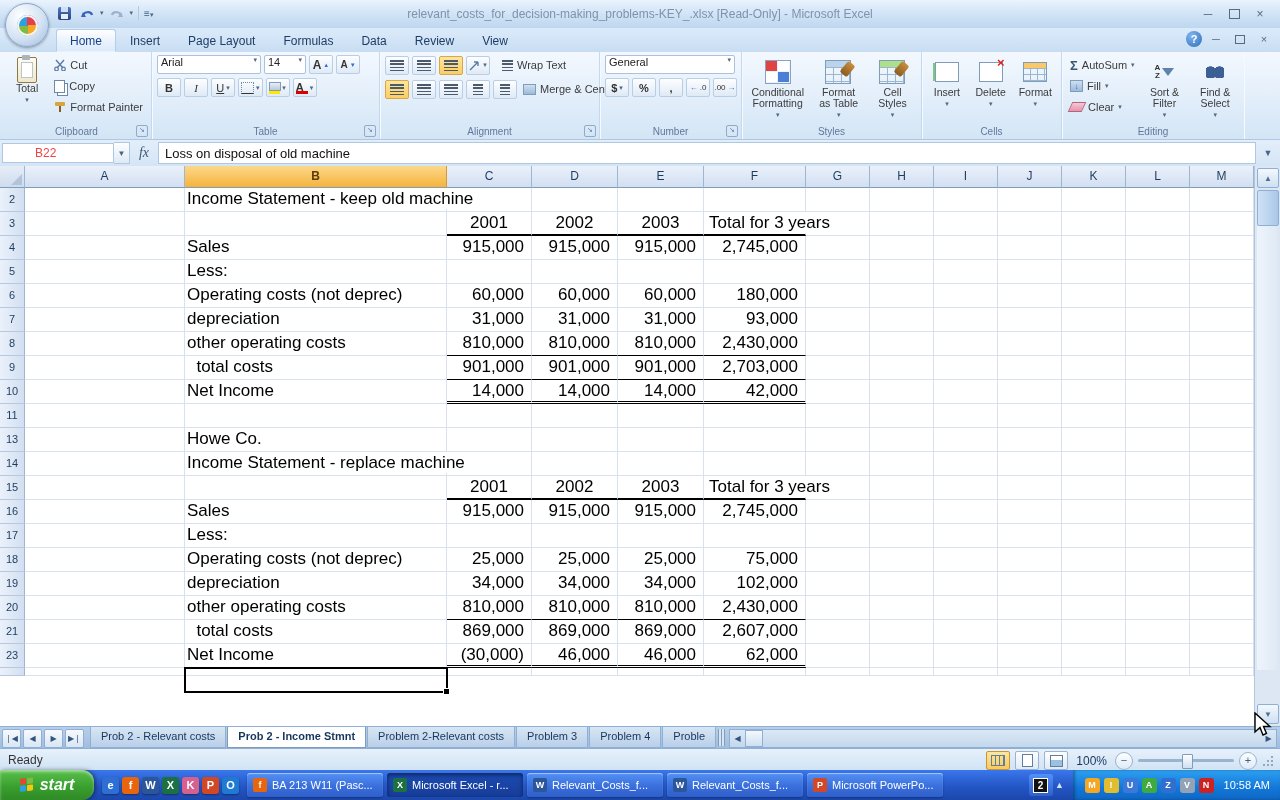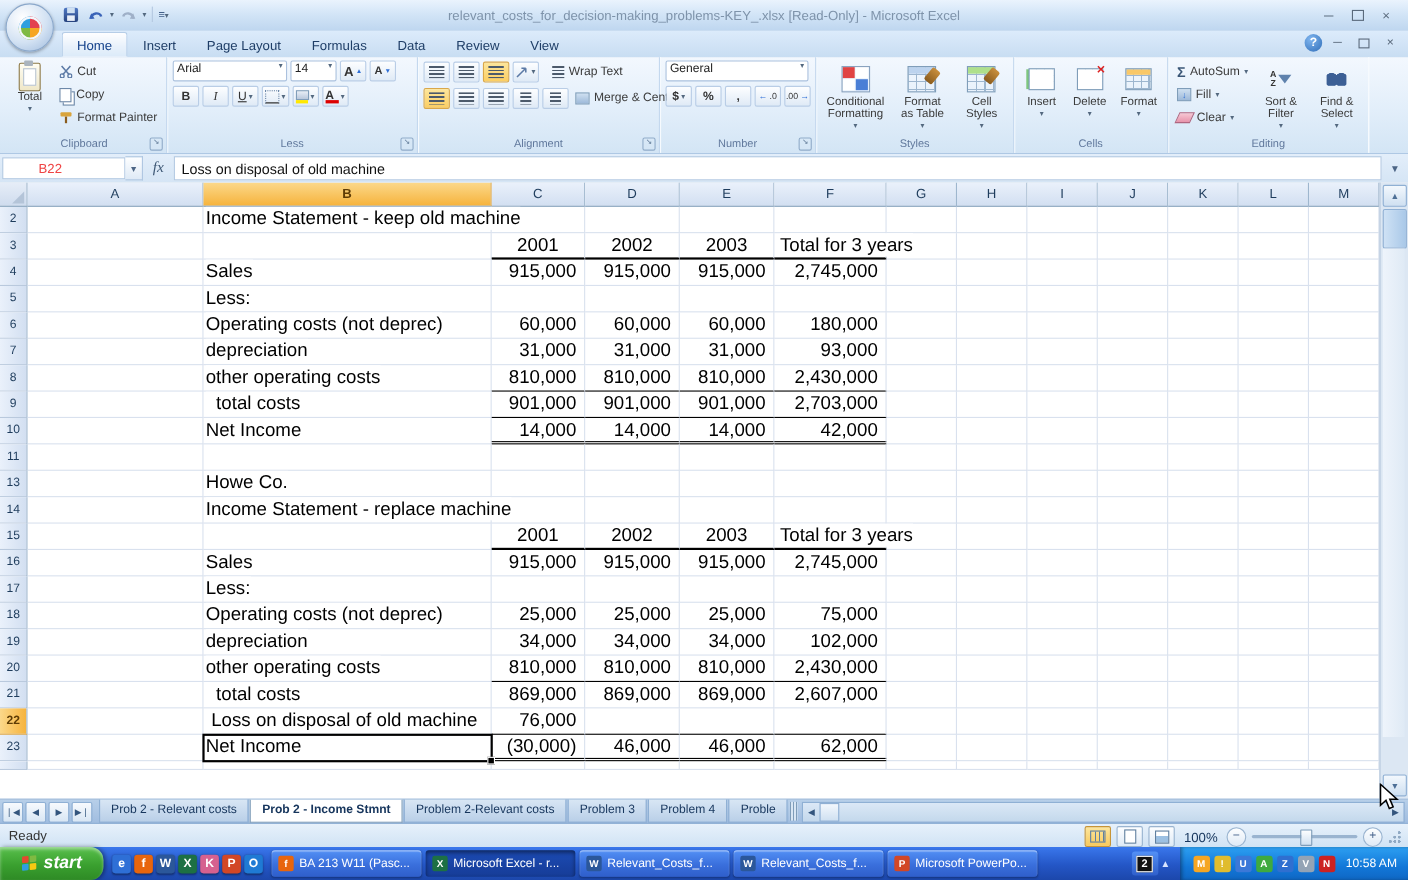--- a/index.html
+++ b/index.html
@@ -360,21 +360,21 @@
               <span style="display:block;width:11px;height:3px;background:#ffe800;"></span>
             </span>
             <span class="dd">▾</span>
           </div>
         <div class="tinybtn">
             <span><b style="font-size:11px;">A</b><span style="display:block;width:12px;height:3px;background:#d00;margin-top:-2px;"></span></span>
             <span class="dd">▾</span>
           </div>
       </div>
     </div>
-    <div class="rg-label">Less</div>
+    <div class="rg-label">Table</div>
     <div class="launcher">↘</div>
   </div>
 
   <div class="rgroup" style="width:220px;">
     <div class="col" style="width:100%;">
       <div class="row">
         <div class="tinybtn">
             <span class="bars"></span>
           </div>
         <div class="tinybtn">
@@ -873,36 +873,20 @@
           <div class="cell c-num" style="width: 102px;">2,607,000</div>
           <div class="cell" style="width: 64px;"></div>
           <div class="cell" style="width: 64px;"></div>
           <div class="cell" style="width: 64px;"></div>
           <div class="cell" style="width: 64px;"></div>
           <div class="cell" style="width: 64px;"></div>
           <div class="cell" style="width: 64px;"></div>
           <div class="cell" style="width: 64px;"></div>
         </div>
         <div class="grow">
-          <div class="rh hsel">22</div>
-          <div class="cell" style="width: 160px;"></div>
-          <div class="cell c-lbl clip" style="width: 262px;">Loss on disposal of old machine</div>
-          <div class="cell c-num b1" style="width: 85px;">76,000</div>
-          <div class="cell c-num b1" style="width: 86px;"></div>
-          <div class="cell c-num b1" style="width: 86px;"></div>
-          <div class="cell c-num b1" style="width: 102px;"></div>
-          <div class="cell" style="width: 64px;"></div>
-          <div class="cell" style="width: 64px;"></div>
-          <div class="cell" style="width: 64px;"></div>
-          <div class="cell" style="width: 64px;"></div>
-          <div class="cell" style="width: 64px;"></div>
-          <div class="cell" style="width: 64px;"></div>
-          <div class="cell" style="width: 64px;"></div>
-        </div>
-        <div class="grow">
           <div class="rh">23</div>
           <div class="cell" style="width: 160px;"></div>
           <div class="cell c-lbl" style="width: 262px;"><span class="spill">Net Income</span></div>
           <div class="cell c-num bd" style="width: 85px;">(30,000)</div>
           <div class="cell c-num bd" style="width: 86px;">46,000</div>
           <div class="cell c-num bd" style="width: 86px;">46,000</div>
           <div class="cell c-num bd" style="width: 102px;">62,000</div>
           <div class="cell" style="width: 64px;"></div>
           <div class="cell" style="width: 64px;"></div>
           <div class="cell" style="width: 64px;"></div>

